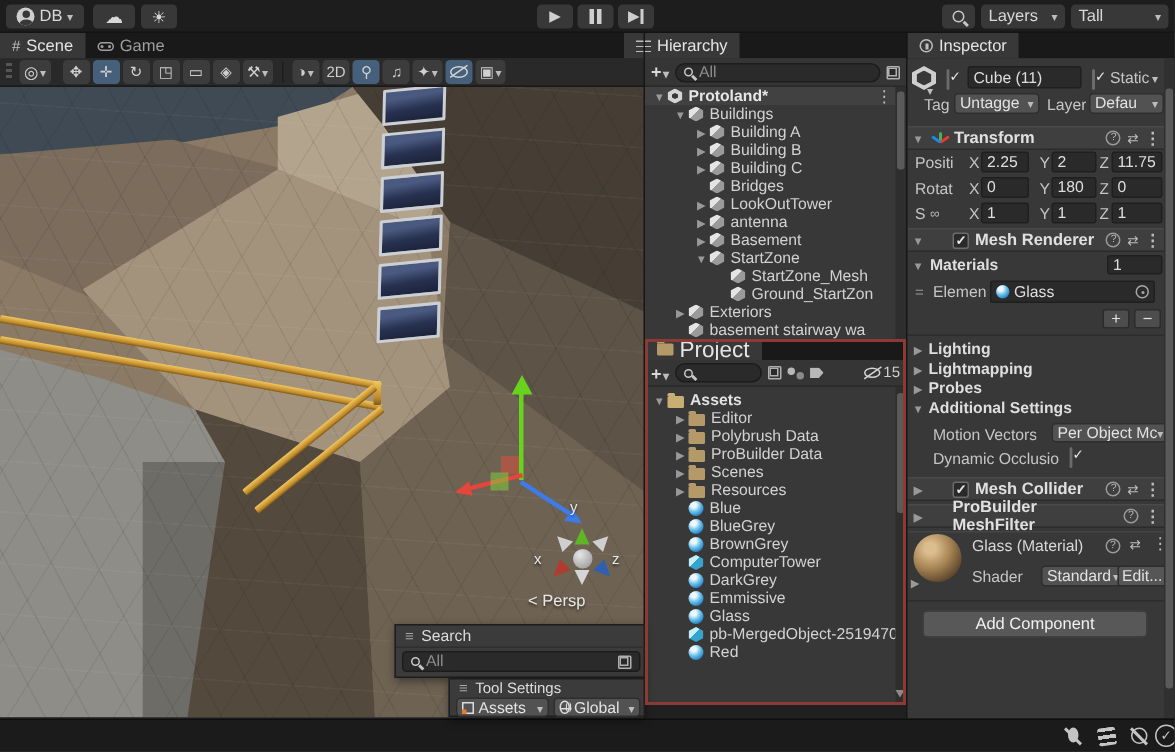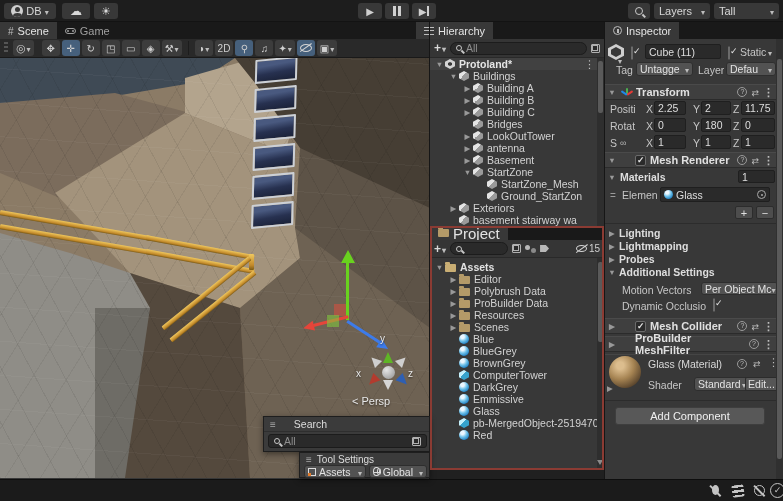--- a/index.html
+++ b/index.html
@@ -279,21 +279,21 @@
       <div class="tri" style="left:383px;top:322px;border-left:5px solid transparent;border-right:5px solid transparent;border-bottom:10px solid #d5d5d5;transform:rotate(180deg)"></div>
       <span class="axlbl" style="left:356px;top:310px">x</span>
       <span class="axlbl" style="left:380px;top:275px">y</span>
       <span class="axlbl" style="left:408px;top:310px">z</span>
       <span class="axlbl" style="left:352px;top:337px;font-size:11px">&lt; Persp</span>
     </div>
   </div>
 
   
   <div class="overlaybox" style="left:263px;top:416px;width:167px;height:36px;z-index:20">
-    <div style="display:flex;gap:18px;padding:1px 6px;border-bottom:1px solid #2e2e2e">
+    <div style="display:flex;gap:5px;padding:1px 6px;border-bottom:1px solid #2e2e2e">
       <span class="ohandle"></span>
       <span style="color:#dcdcdc;font-size:10.5px">Search</span>
     </div>
     <div class="sfield" style="position:absolute;left:4px;top:17px;width:159px;height:14px;border-radius:3px">
       <span class="mag" style="width:6px;height:6px"></span>
       <span style="flex:1">All</span>
       <span class="pick"></span>
     </div>
   </div>
   <div class="overlaybox" style="left:299px;top:452px;width:131px;height:26px;z-index:20">
@@ -450,26 +450,26 @@
         <span>Polybrush Data</span>
       </div>
     <div class="trow d1 col">
         <span class="arr"></span>
         <span class="ic ic-folder"></span>
         <span>ProBuilder Data</span>
       </div>
     <div class="trow d1 col">
         <span class="arr"></span>
         <span class="ic ic-folder"></span>
+        <span>Scenes</span>
+      </div>
+    <div class="trow d1 col">
+        <span class="arr"></span>
+        <span class="ic ic-folder"></span>
         <span>Resources</span>
-      </div>
-    <div class="trow d1 col">
-        <span class="arr"></span>
-        <span class="ic ic-folder"></span>
-        <span>Scenes</span>
       </div>
     <div class="trow d1">
         <span class="arr"></span>
         <span class="ic ic-mat"></span>
         <span>Blue</span>
       </div>
     <div class="trow d1">
         <span class="arr"></span>
         <span class="ic ic-mat"></span>
         <span>BlueGrey</span>

